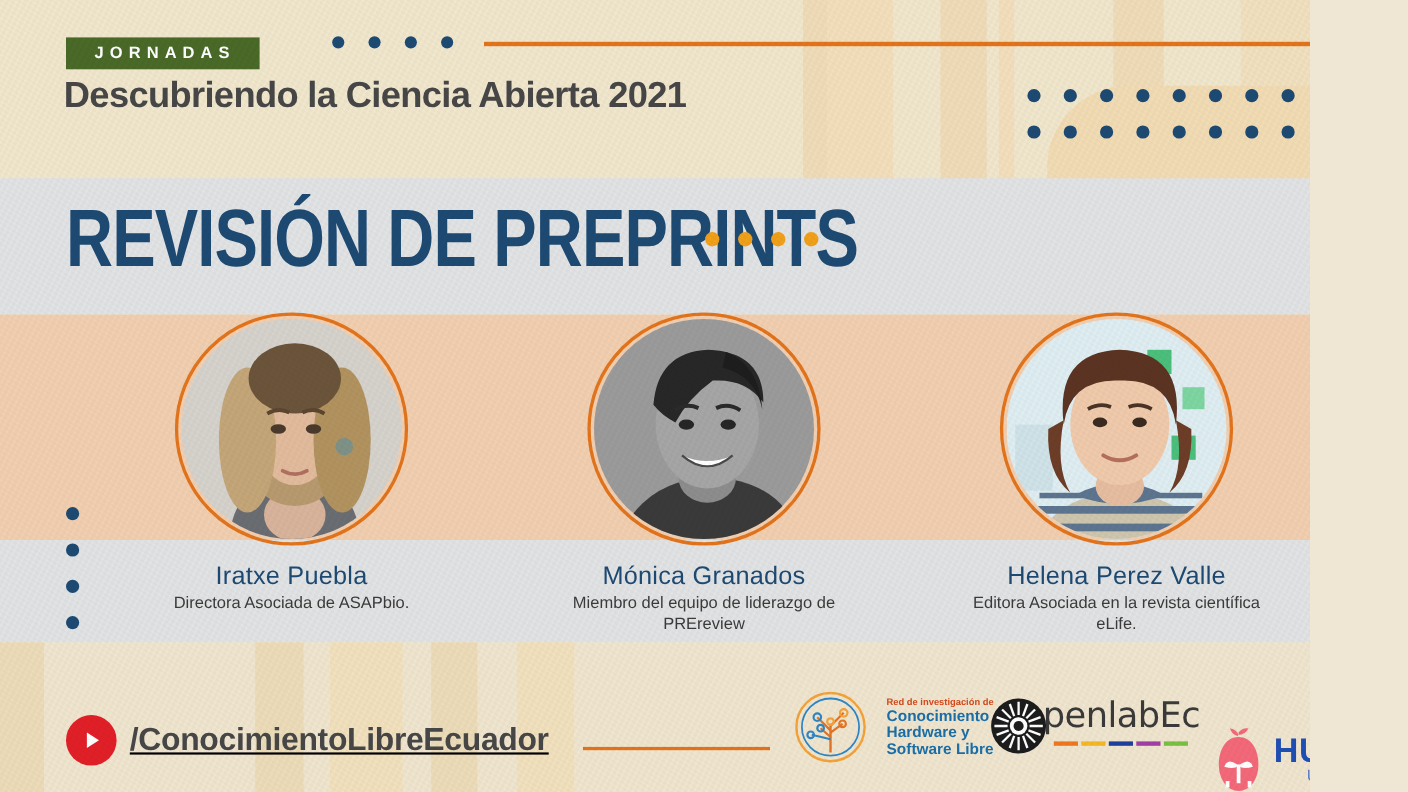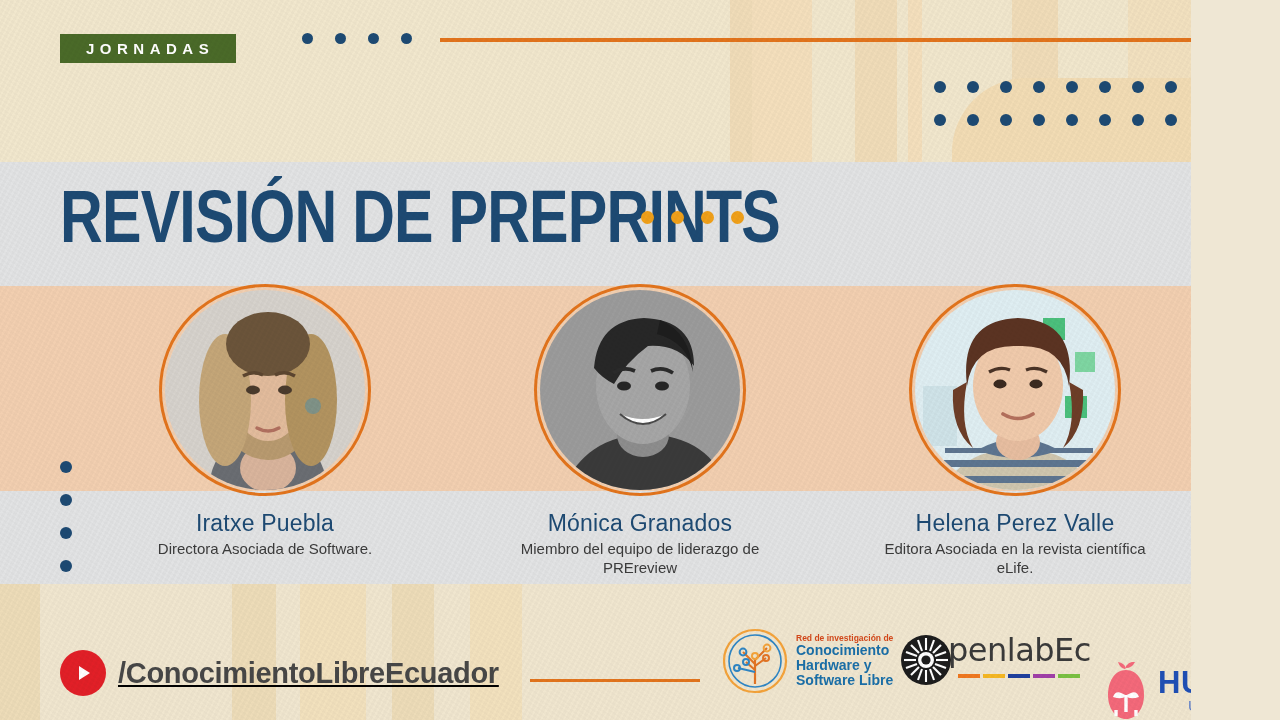--- a/index.html
+++ b/index.html
@@ -101,21 +101,21 @@
     margin-left:3px;
   }
   .yt-handle {
     margin-left:12px; color:#474747; font-size:29px; font-weight:700;
     letter-spacing:-.3px; white-space:nowrap;
   }
   .rule-orange { position:absolute; background:#e3741c; }
 
   
   .logo-red { position:absolute; left:722px; top:628px; display:flex; align-items:center; }
-  .redtext { margin-left:8px; line-height:1.06; }
+  .redtext { margin-left:18px; line-height:1.06; }
   .redtext .t1 { color:#d4481a; font-size:8.5px; font-weight:700; }
   .redtext .t2 { color:#1a6fa8; font-size:14px; font-weight:700; }
 
   .logo-olab { position:absolute; left:900px; top:634px; display:flex; align-items:flex-start; }
   .olab-word { color:#3a3a3a; font-size:32px; letter-spacing:-.5px; line-height:1; margin-left:-4px;
                font-family:"DejaVu Sans", sans-serif; font-weight:400; }
   .olab-bars { position:absolute; left:58px; top:40px; display:flex; gap:3px; }
   .olab-bars i { display:block; width:22px; height:4px; }
 
   .logo-hub { position:absolute; left:1100px; top:662px; display:flex; align-items:center; }
@@ -149,20 +149,30 @@
   <div class="stripe-b" style="left:470px;top:584px;width:52px;height:136px;background:#f2e1bd;"></div>
   <div class="stripe-b" style="left:0px;top:584px;width:40px;height:136px;background:#eddcb8;"></div>
 
   <div class="bracket-h" style="left:440px;top:38px;width:780px;height:4px;"></div>
   <div class="bracket-v" style="left:1216px;top:38px;width:4px;height:124px;"></div>
 
   <div class="bracket-v" style="left:1218px;top:600px;width:3px;height:46px;"></div>
 
   <div class="jornadas">JORNADAS</div>
 
+  <div class="headline">
+    <div class="ln" style="margin-bottom:2px;">
+      <span class="hl-bar" style="left:-6px;top:24px;width:296px;"></span>
+      <span>Descubriendo la</span>
+    </div>
+    <div class="ln">
+      <span class="hl-bar" style="left:-6px;top:24px;width:380px;"></span>
+      <span>Ciencia Abierta 2021</span>
+    </div>
+  </div>
 
   <div class="dot" style="left:302px;top:33px;width:11px;height:11px;background:#1d4a73;"></div>
   <div class="dot" style="left:335px;top:33px;width:11px;height:11px;background:#1d4a73;"></div>
   <div class="dot" style="left:368px;top:33px;width:11px;height:11px;background:#1d4a73;"></div>
   <div class="dot" style="left:401px;top:33px;width:11px;height:11px;background:#1d4a73;"></div>
 
   <div id="dotgrid">
       <div class="dot" style="left: 934px; top: 81px; width: 12px; height: 12px; background: rgb(29, 74, 115);"></div>
       <div class="dot" style="left: 967px; top: 81px; width: 12px; height: 12px; background: rgb(29, 74, 115);"></div>
       <div class="dot" style="left: 1000px; top: 81px; width: 12px; height: 12px; background: rgb(29, 74, 115);"></div>
@@ -207,21 +217,21 @@
           <ellipse cx="88" cy="100" rx="7" ry="4.4" fill="#4a3a2c"></ellipse>
           <ellipse cx="120" cy="100" rx="7" ry="4.4" fill="#4a3a2c"></ellipse>
           <path d="M78 86 q10 -6 20 -1" stroke="#5c4630" stroke-width="3.4" fill="none"></path>
           <path d="M110 85 q10 -5 20 1" stroke="#5c4630" stroke-width="3.4" fill="none"></path>
           <path d="M92 138 q11 6 22 0" stroke="#b1705f" stroke-width="3.4" fill="none" stroke-linecap="round"></path>
           <circle cx="148" cy="116" r="8" fill="#7f9287"></circle>
         </svg>
       </div>
     </div>
     <div class="sp-name">Iratxe Puebla</div>
-    <div class="sp-role">Directora Asociada de Software.</div>
+    <div class="sp-role">Directora Asociada de ASAPbio.</div>
   </div>
 
   <div class="speaker" style="left:470px;top:284px;">
     <div class="portrait">
       <div class="ph">
         <svg viewBox="0 0 206 206" width="206" height="206">
           <rect width="206" height="206" fill="#9b9b9b"></rect>
           <path d="M20 206 q22 -60 86 -62 q68 2 84 62 z" fill="#3a3a3a"></path>
           <ellipse cx="103" cy="145" rx="26" ry="22" fill="#8d8d8d"></ellipse>
           <ellipse cx="103" cy="96" rx="47" ry="58" fill="#a6a6a6"></ellipse>

